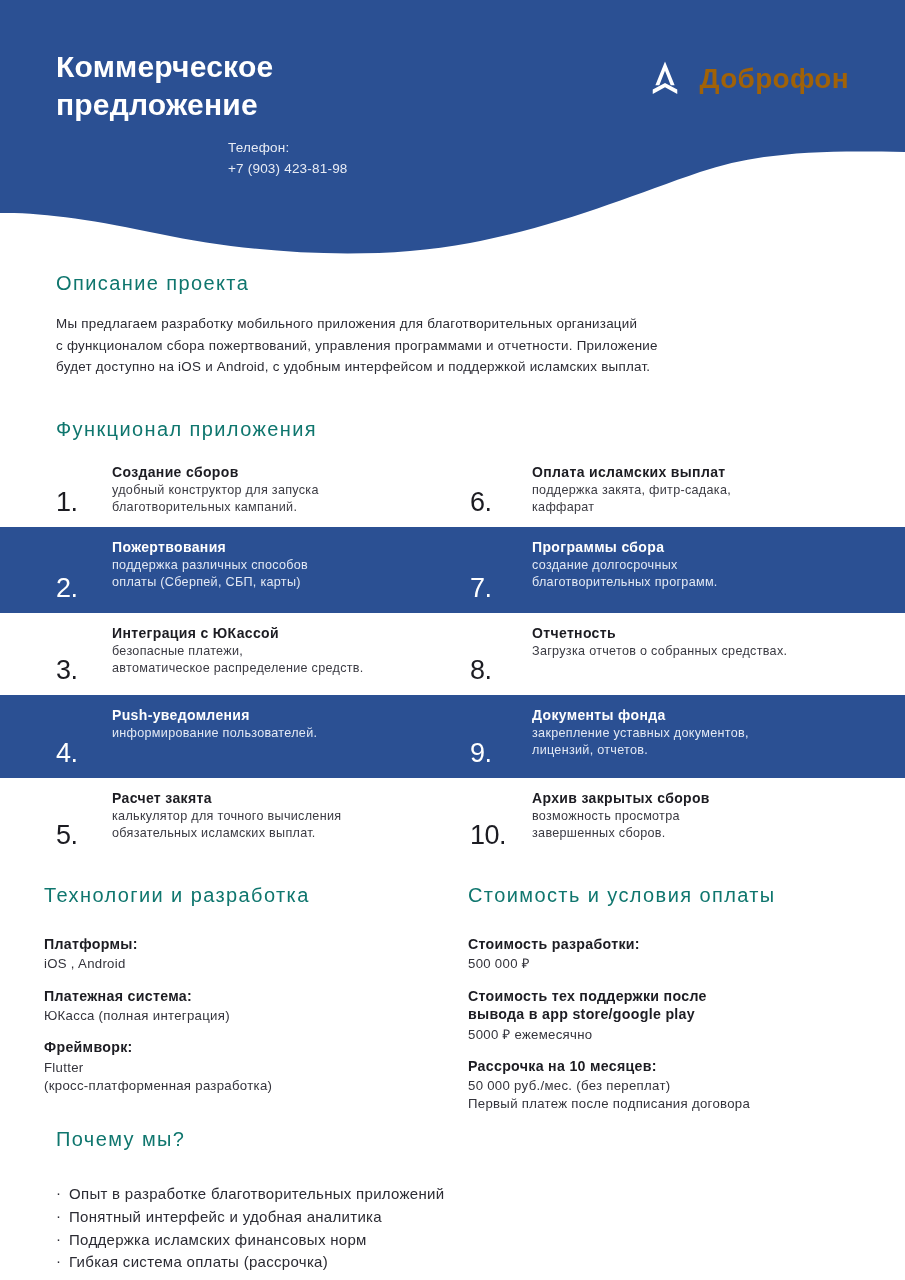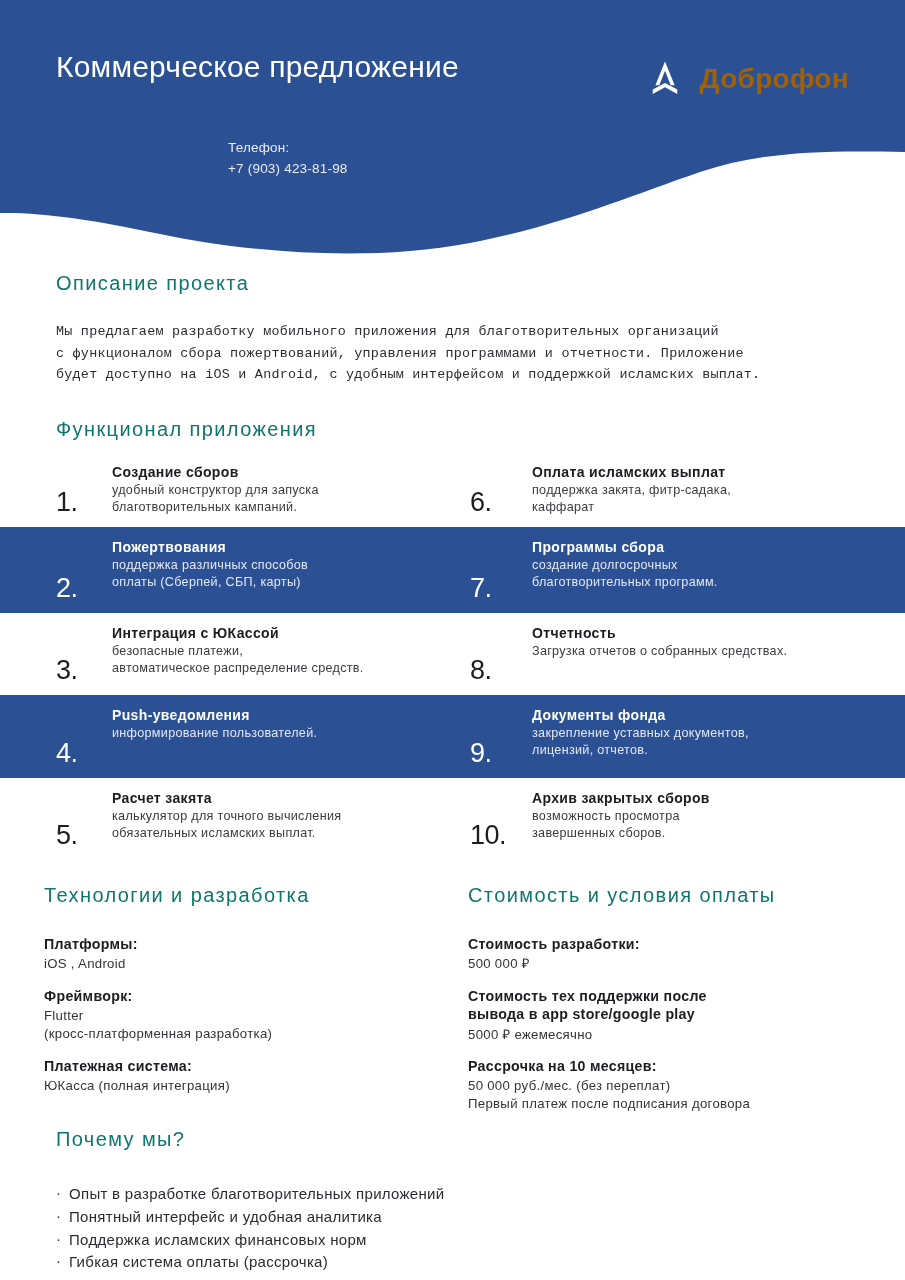--- a/index.html
+++ b/index.html
@@ -35,21 +35,21 @@
     height: 260px;
     z-index: 2;
   }
   #doc-title {
     position: absolute;
     left: 56px;
     top: 48px;
     width: 420px;
     color: #ffffff;
     font-size: 30px;
-    font-weight: normal;
+    font-weight: bold;
     line-height: 1.28;
     letter-spacing: 0.2px;
   }
   .header-meta {
     position: absolute;
     color: #e8ecf5;
     font-size: 13.5px;
     line-height: 1.55;
     letter-spacing: 0.2px;
   }
@@ -83,27 +83,26 @@
   }
 
   #desc-block {
     position: absolute;
     left: 56px;
     top: 272px;
     width: 800px;
     z-index: 3;
   }
   #desc-body {
-    margin-top: 26px;
+    margin-top: 18px;
     font-size: 13.4px;
     line-height: 1.62;
     color: #2b2b33;
     letter-spacing: 0.25px;
     white-space: pre-line;
-    font-family: Liberation Mono, monospace;
   }
 
   
   #features-title {
     position: absolute;
     left: 56px;
     top: 418px;
     z-index: 3;
   }
 
@@ -368,27 +367,27 @@
   </div>
 
   <div id="tech-block">
     <div class="sec-title">Технологии и разработка</div>
     <div class="info-list">
       <div class="info-item">
         <div class="info-label">Платформы:</div>
         <div class="info-value">iOS , Android</div>
       </div>
       <div class="info-item">
+        <div class="info-label">Платежная система:</div>
+        <div class="info-value">ЮКасса (полная интеграция)</div>
+      </div>
+      <div class="info-item">
         <div class="info-label">Фреймворк:</div>
         <div class="info-value">Flutter
 (кросс-платформенная разработка)</div>
-      </div>
-      <div class="info-item">
-        <div class="info-label">Платежная система:</div>
-        <div class="info-value">ЮКасса (полная интеграция)</div>
       </div>
     </div>
   </div>
 
   <div id="price-block">
     <div class="sec-title">Стоимость и условия оплаты</div>
     <div class="info-list">
       <div class="info-item">
         <div class="info-label">Стоимость разработки:</div>
         <div class="info-value">500 000 ₽</div>

